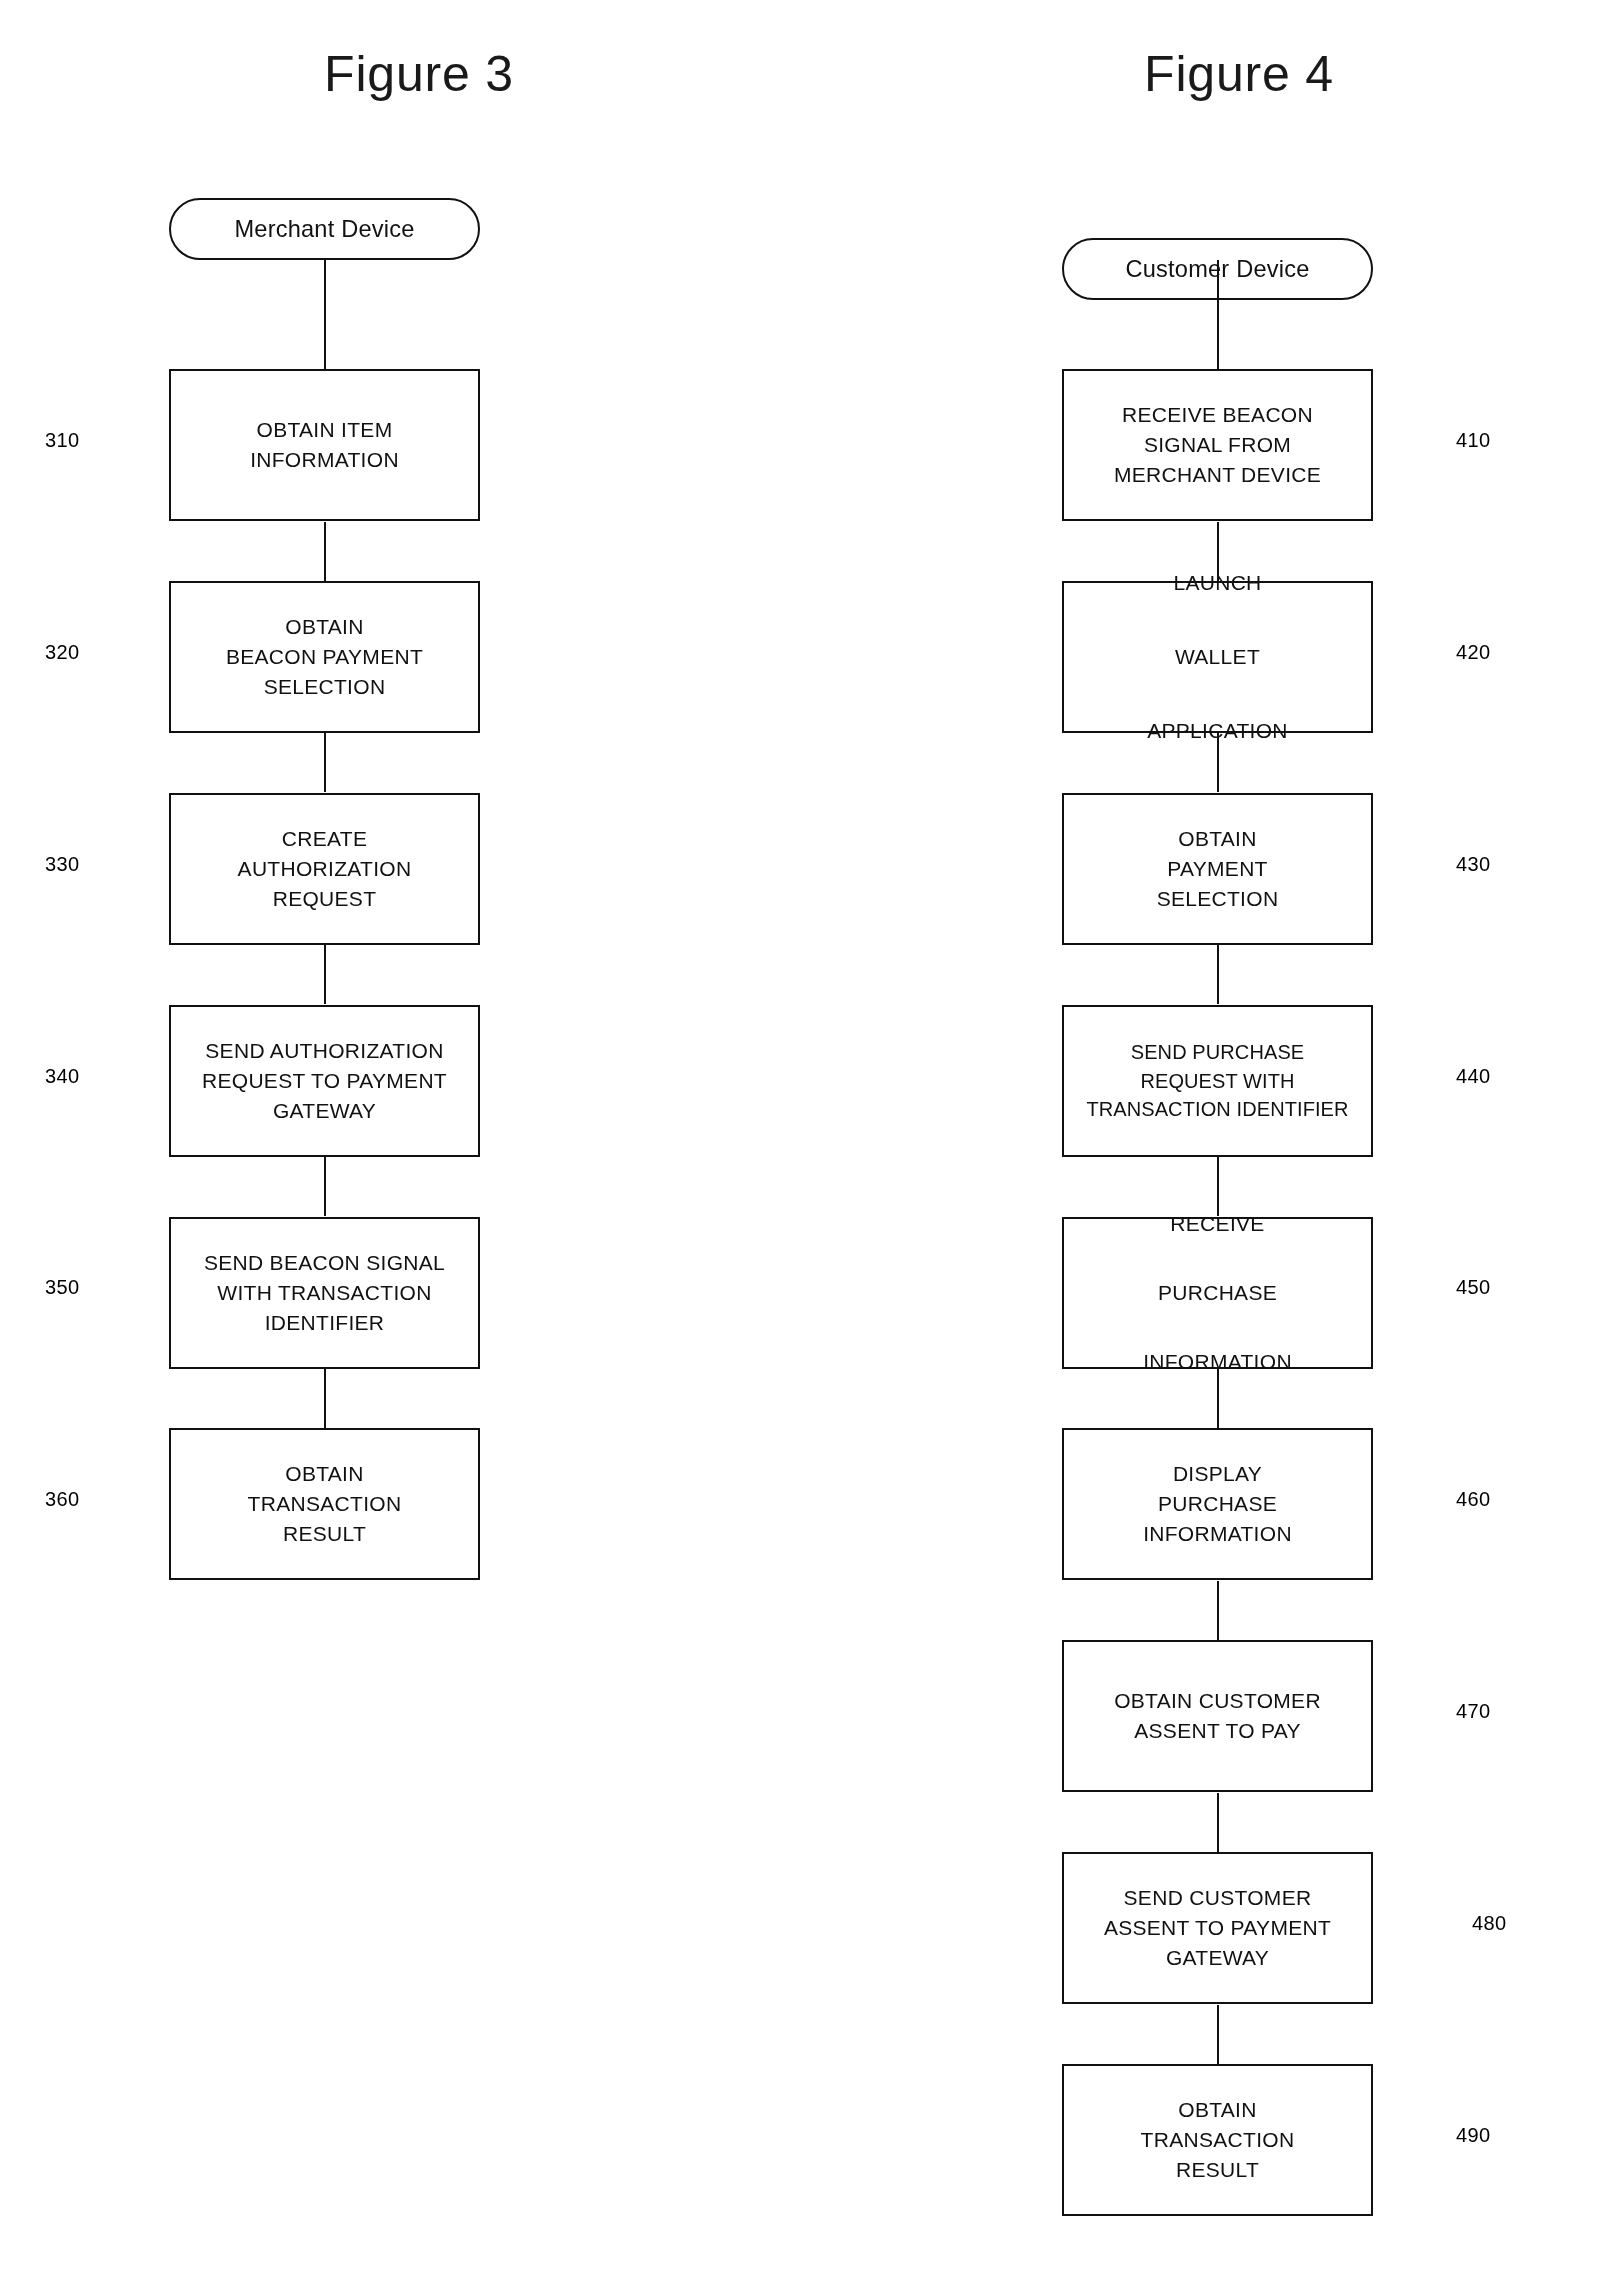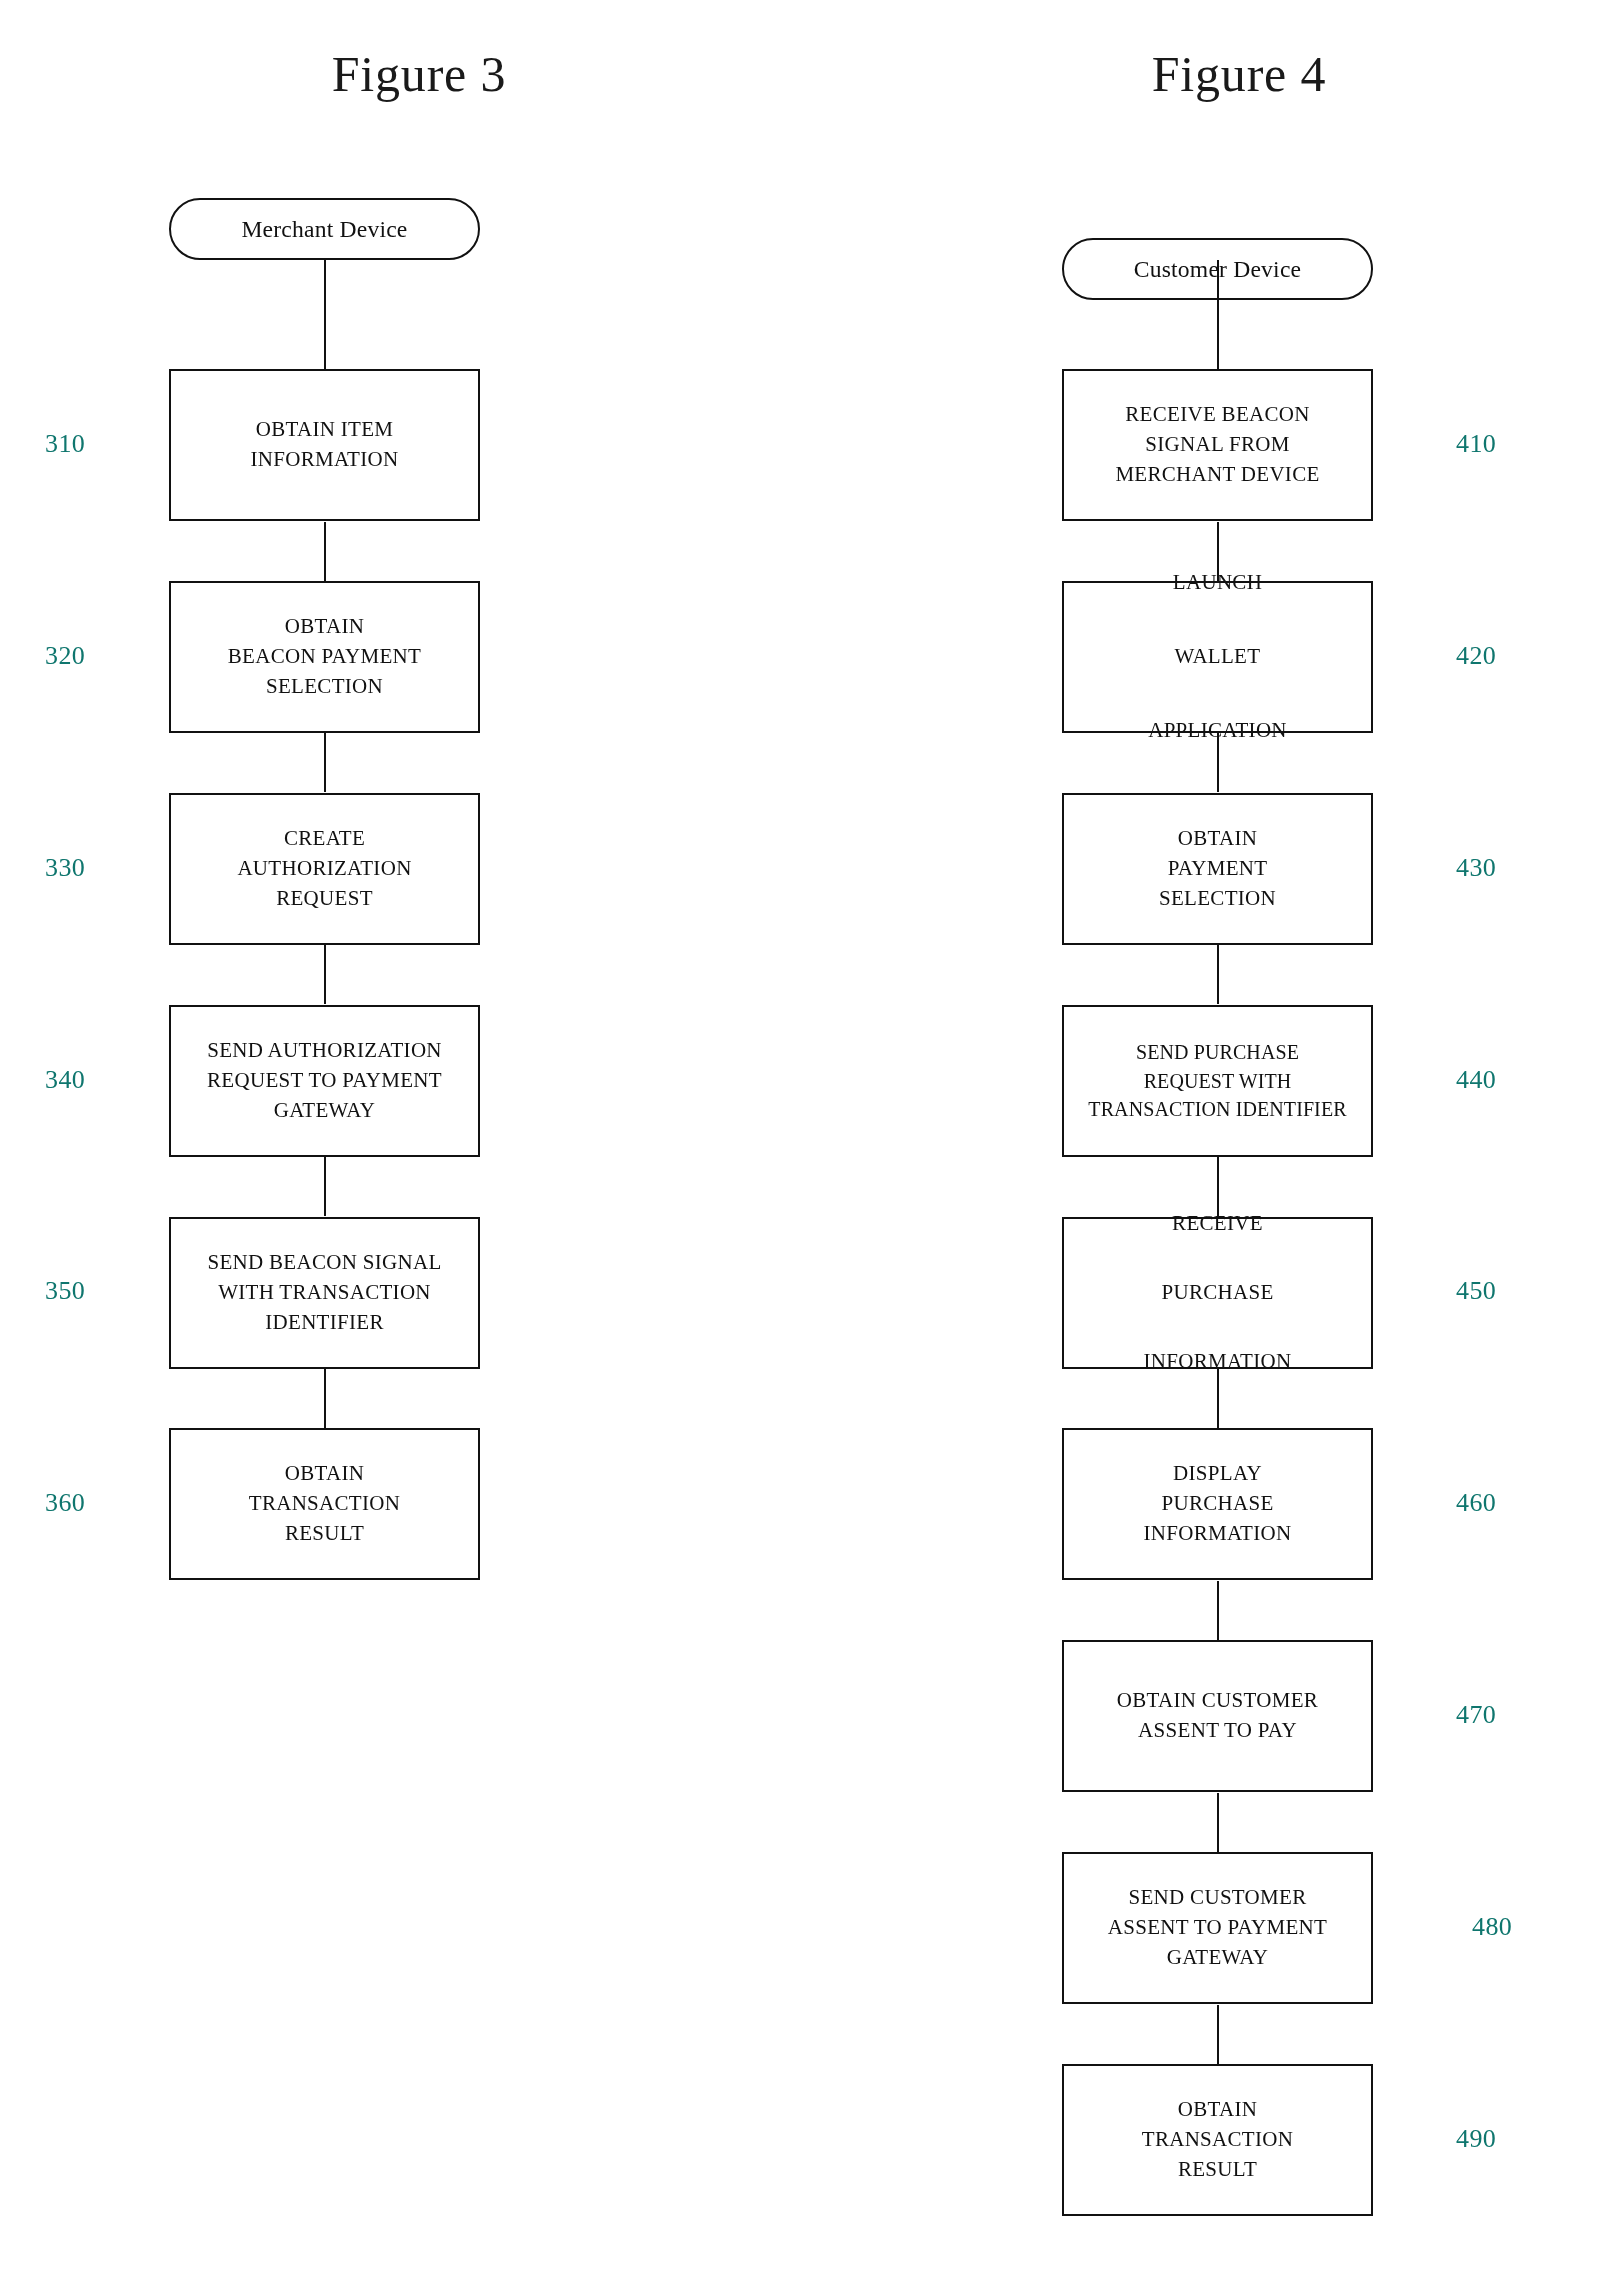--- a/index.html
+++ b/index.html
@@ -16,21 +16,20 @@
     color: #000000;
     overflow: hidden;
   }
 
   .sheet {
     position: absolute;
     left: 0;
     top: 0;
     width: 1560px;
     height: 2295px;
-    font-family: Liberation Serif, serif;
   }
 
   
   .figure-column {
     position: absolute;
     top: 0;
     width: 812px;
     height: 2295px;
   }
   #figure-3 { left: 0px; }
@@ -103,22 +102,22 @@
     width: 2px;
     height: 59px;
     background: #111;
   }
   #figure-3 .connector { left: 324px; }
   #figure-4 .connector { left: 405px; }
 
   
   .ref-num {
     position: absolute;
-    font-size: 26px;
-    color: #0f766e;
+    font-size: 20px;
+    color: #000000;
     letter-spacing: 0.4px;
     white-space: nowrap;
   }
   #figure-3 .ref-num { left: 45px; text-align: left; }
   #figure-4 .ref-num { left: 644px; text-align: left; }
 </style>
 </head>
 <body>
 
 <div class="sheet">

